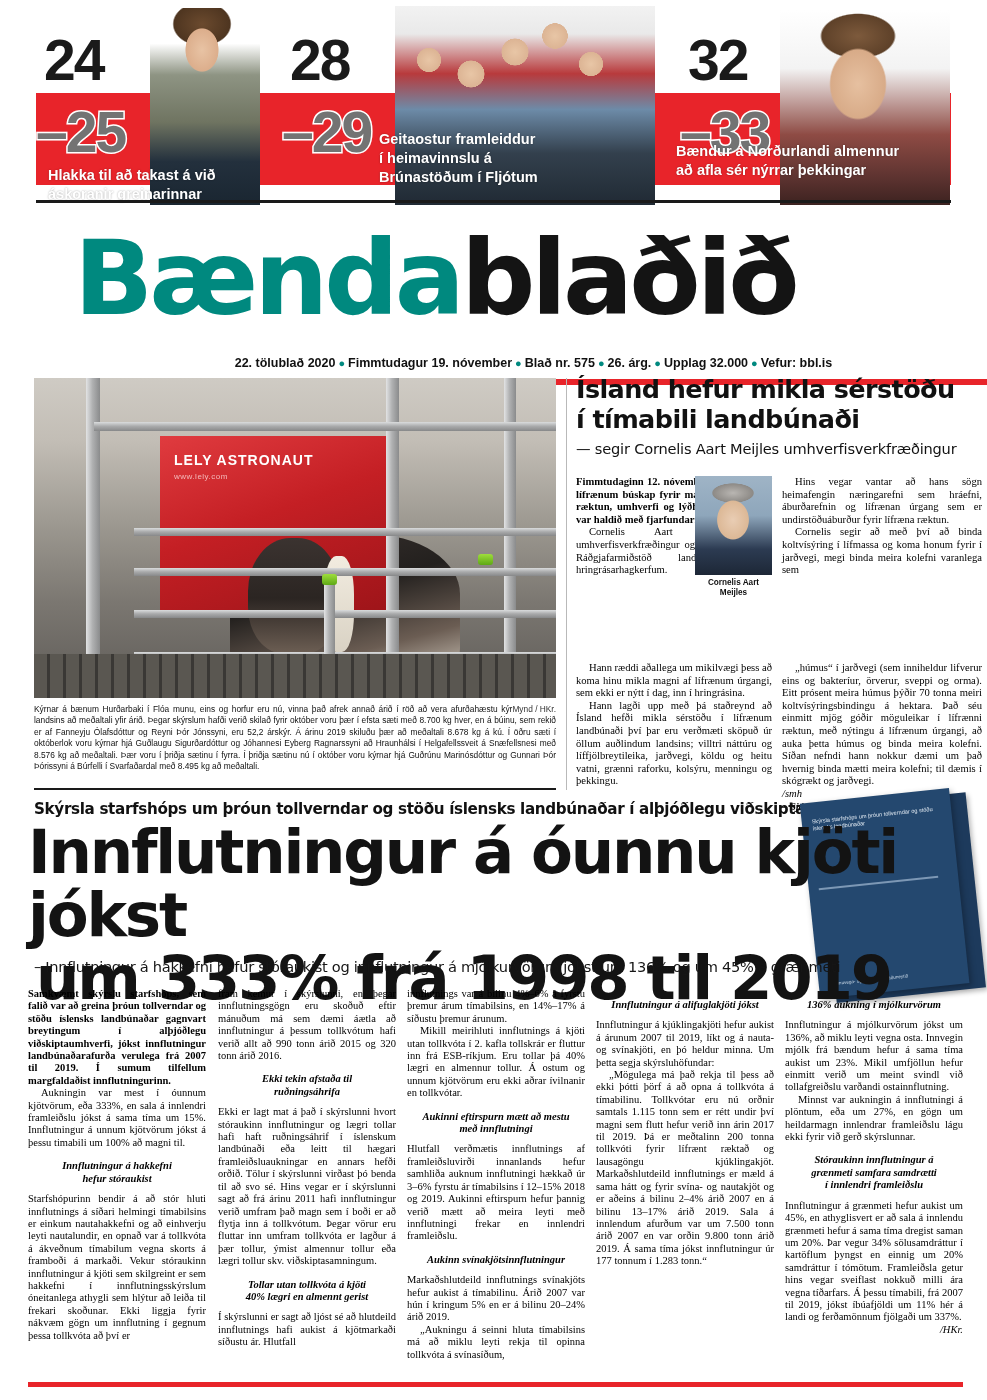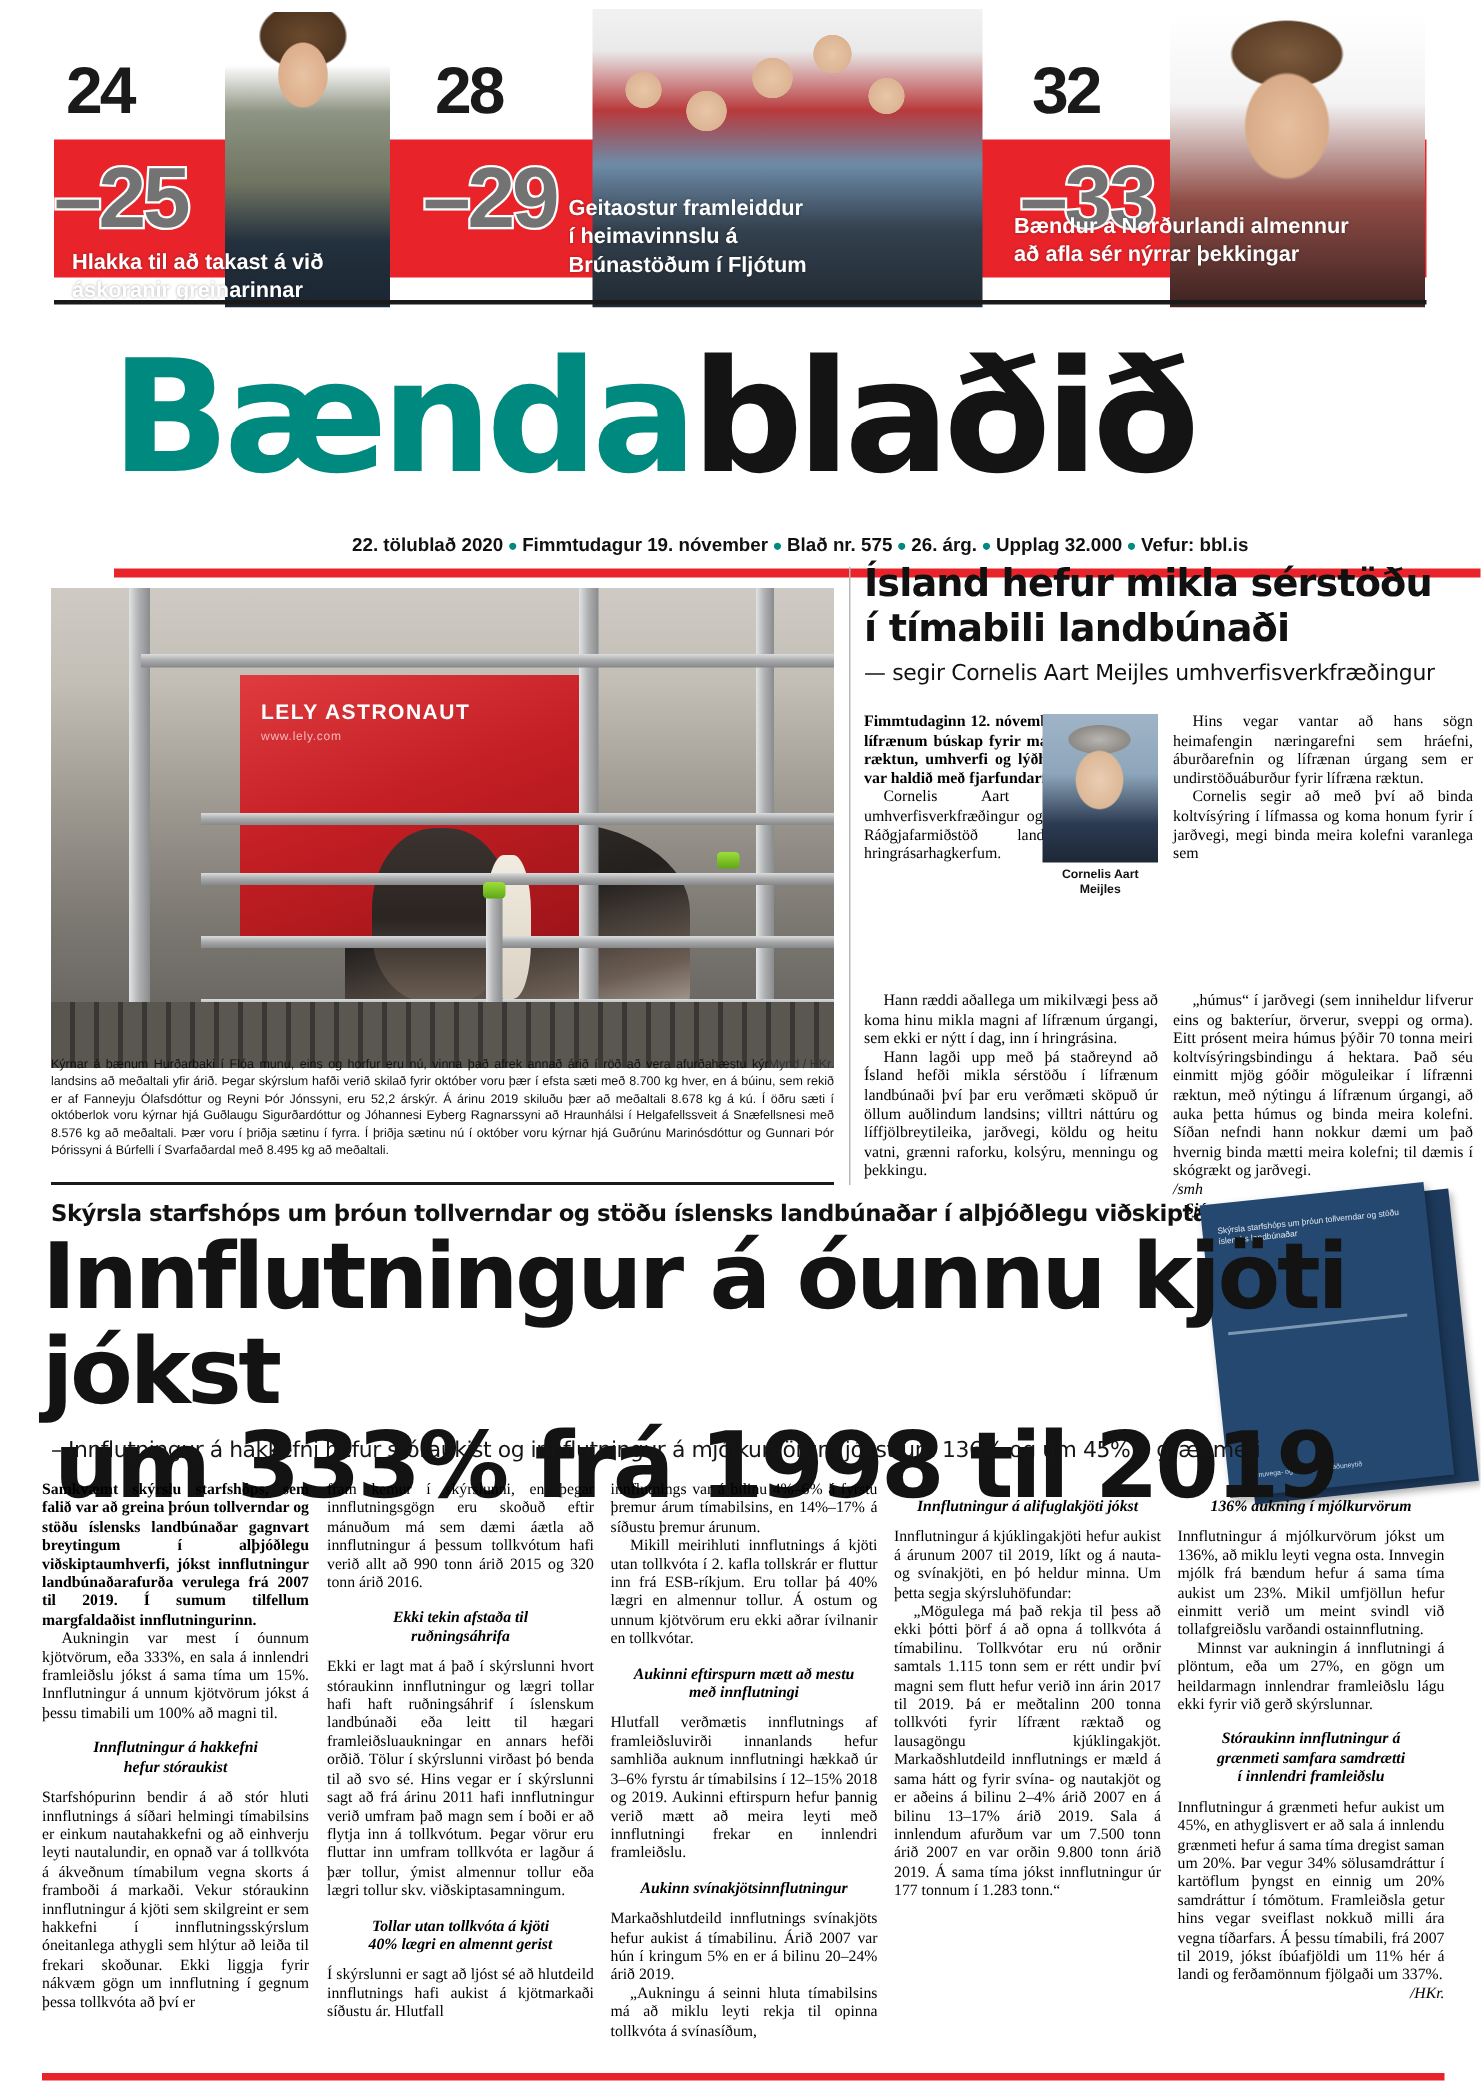--- a/index.html
+++ b/index.html
@@ -4,21 +4,21 @@
 <style>
   html,body{margin:0;padding:0;background:#ffffff;}
   body{width:987px;height:1400px;overflow:hidden;font-family:"Liberation Sans",sans-serif;color:#000;}
 
   .page{position:relative;width:987px;height:1400px;background:#fff;}
 
   
   .teaser-strip{position:relative;width:987px;height:205px;background:#ffffff;overflow:hidden;}
   .teaser-redbar{position:absolute;left:36px;top:93px;width:915px;height:92px;background:#e8242a;}
   .teaser{position:absolute;top:0;height:205px;}
-  .t-num-top{position:absolute;font-weight:700;font-size:44px;line-height:57px;letter-spacing:-2px;color:#1a1a1a;font-family:"Liberation Sans",sans-serif;}
+  .t-num-top{position:absolute;font-weight:700;font-size:57px;line-height:57px;letter-spacing:-2px;color:#1a1a1a;font-family:"Liberation Sans",sans-serif;}
   .t-num-bot{position:absolute;font-weight:700;font-size:57px;line-height:57px;letter-spacing:-2px;color:#737373;
     -webkit-text-stroke:3px #ffffff;paint-order:stroke fill;font-family:"Liberation Sans",sans-serif;}
   .t-text{position:absolute;color:#fff;font-weight:700;font-size:14.5px;line-height:19px;
     text-shadow:0 0 2px rgba(0,0,0,.35);}
 
   
   .ph{position:absolute;overflow:hidden;}
   .ph-girl{left:150px;top:8px;width:110px;height:197px;
     background:
       radial-gradient(ellipse 26px 34px at 52px 42px,#e8c3a4 0%,#dcae8c 62%,rgba(220,174,140,0) 65%),
@@ -46,21 +46,21 @@
     letter-spacing:-4px;font-family:"DejaVu Sans",sans-serif;white-space:nowrap;}
   .logo .a{color:#00897f;}
   .logo .b{color:#141414;}
   .issue-line{position:absolute;left:0;top:132px;width:987px;text-align:center;font-size:12.5px;
     font-weight:700;color:#111;}
   .issue-line .dot{color:#00897f;font-size:11px;padding:0 3px;}
   .red-rule{position:absolute;left:36px;top:155px;width:915px;height:6px;background:#e8242a;}
 
   
   .top-area{position:absolute;left:0;top:374px;width:987px;height:420px;}
-  .cowphoto{position:absolute;left:34px;top:18px;width:522px;height:320px;overflow:hidden;
+  .cowphoto{position:absolute;left:34px;top:4px;width:522px;height:320px;overflow:hidden;
     background:
       linear-gradient(180deg,#cfcbc4 0%,#c2bdb5 20%,#9c9890 46%,#7b7771 70%,#5e5b57 100%);}
   .cow-lely{position:absolute;left:126px;top:58px;width:230px;height:178px;
     background:linear-gradient(160deg,#e03b3f 0%,#c41f24 45%,#9d1419 100%);}
   .cow-lely-txt{position:absolute;left:14px;top:16px;color:#fff;font-weight:700;font-size:14px;letter-spacing:1px;}
   .cow-lely-url{position:absolute;left:14px;top:36px;color:#f4b9ba;font-size:8px;letter-spacing:.5px;}
   .cow-body{position:absolute;left:196px;top:156px;width:230px;height:150px;border-radius:44% 40% 24% 22%;
     background:linear-gradient(165deg,#3a3330 0%,#23201e 40%,#6b5d53 72%,#d9d2c6 100%);}
   .cow-face{position:absolute;left:214px;top:160px;width:92px;height:116px;border-radius:46% 46% 40% 40%;
     background:linear-gradient(180deg,#3b3330 0%,#2b2522 52%,#6d5f54 100%);}

